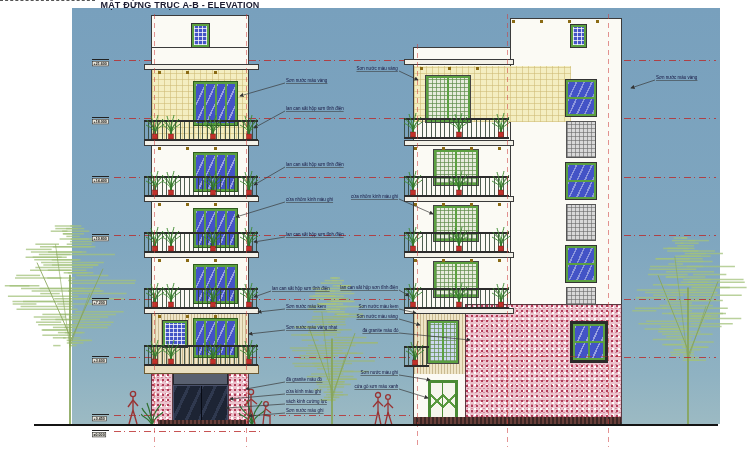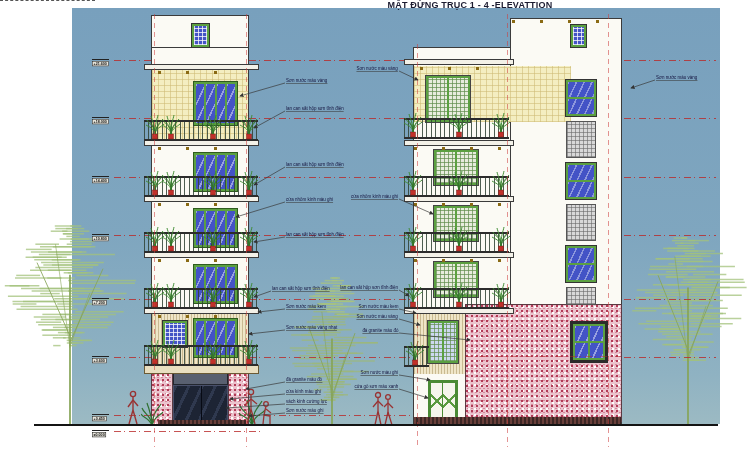--- a/index.html
+++ b/index.html
@@ -75,21 +75,21 @@
   .ppl{z-index:16;}
   .shrub{z-index:15;}
 </style>
 </head>
 <body>
 
 <div id="canvas">
   <div class="abs" style="left:0;top:0;width:95px;height:0;border-top:1px dashed #555;z-index:40;"></div>
   <div id="sky" class="abs"></div>
 
-  <div class="title" style="left:365px;">MẶT ĐỨNG TRỤC 1 - 4 -ELEVATTION</div>
+  <div class="title" style="left:75px;">MẶT ĐỨNG TRỤC A-B - ELEVATION</div>
 
   <div>
     <div class="abs bld" style="left:151px;top:15px;width:98px;height:410px;"></div>
 
     <div class="abs" style="left:152px;top:47px;width:96px;height:1px;background:#3b3b3b;z-index:11;"></div>
     <div class="abs pwin" style="left:192px;top:24px;width:17px;height:23px;"></div>
 
     <div class="abs wall yellow-wall" style="left:152px;top:70px;width:96px;height:70px;"></div>
     <div class="abs wall white-wall" style="left:152px;top:145px;width:96px;height:51px;"></div>
     <div class="abs wall white-wall" style="left:152px;top:201px;width:96px;height:51px;"></div>

